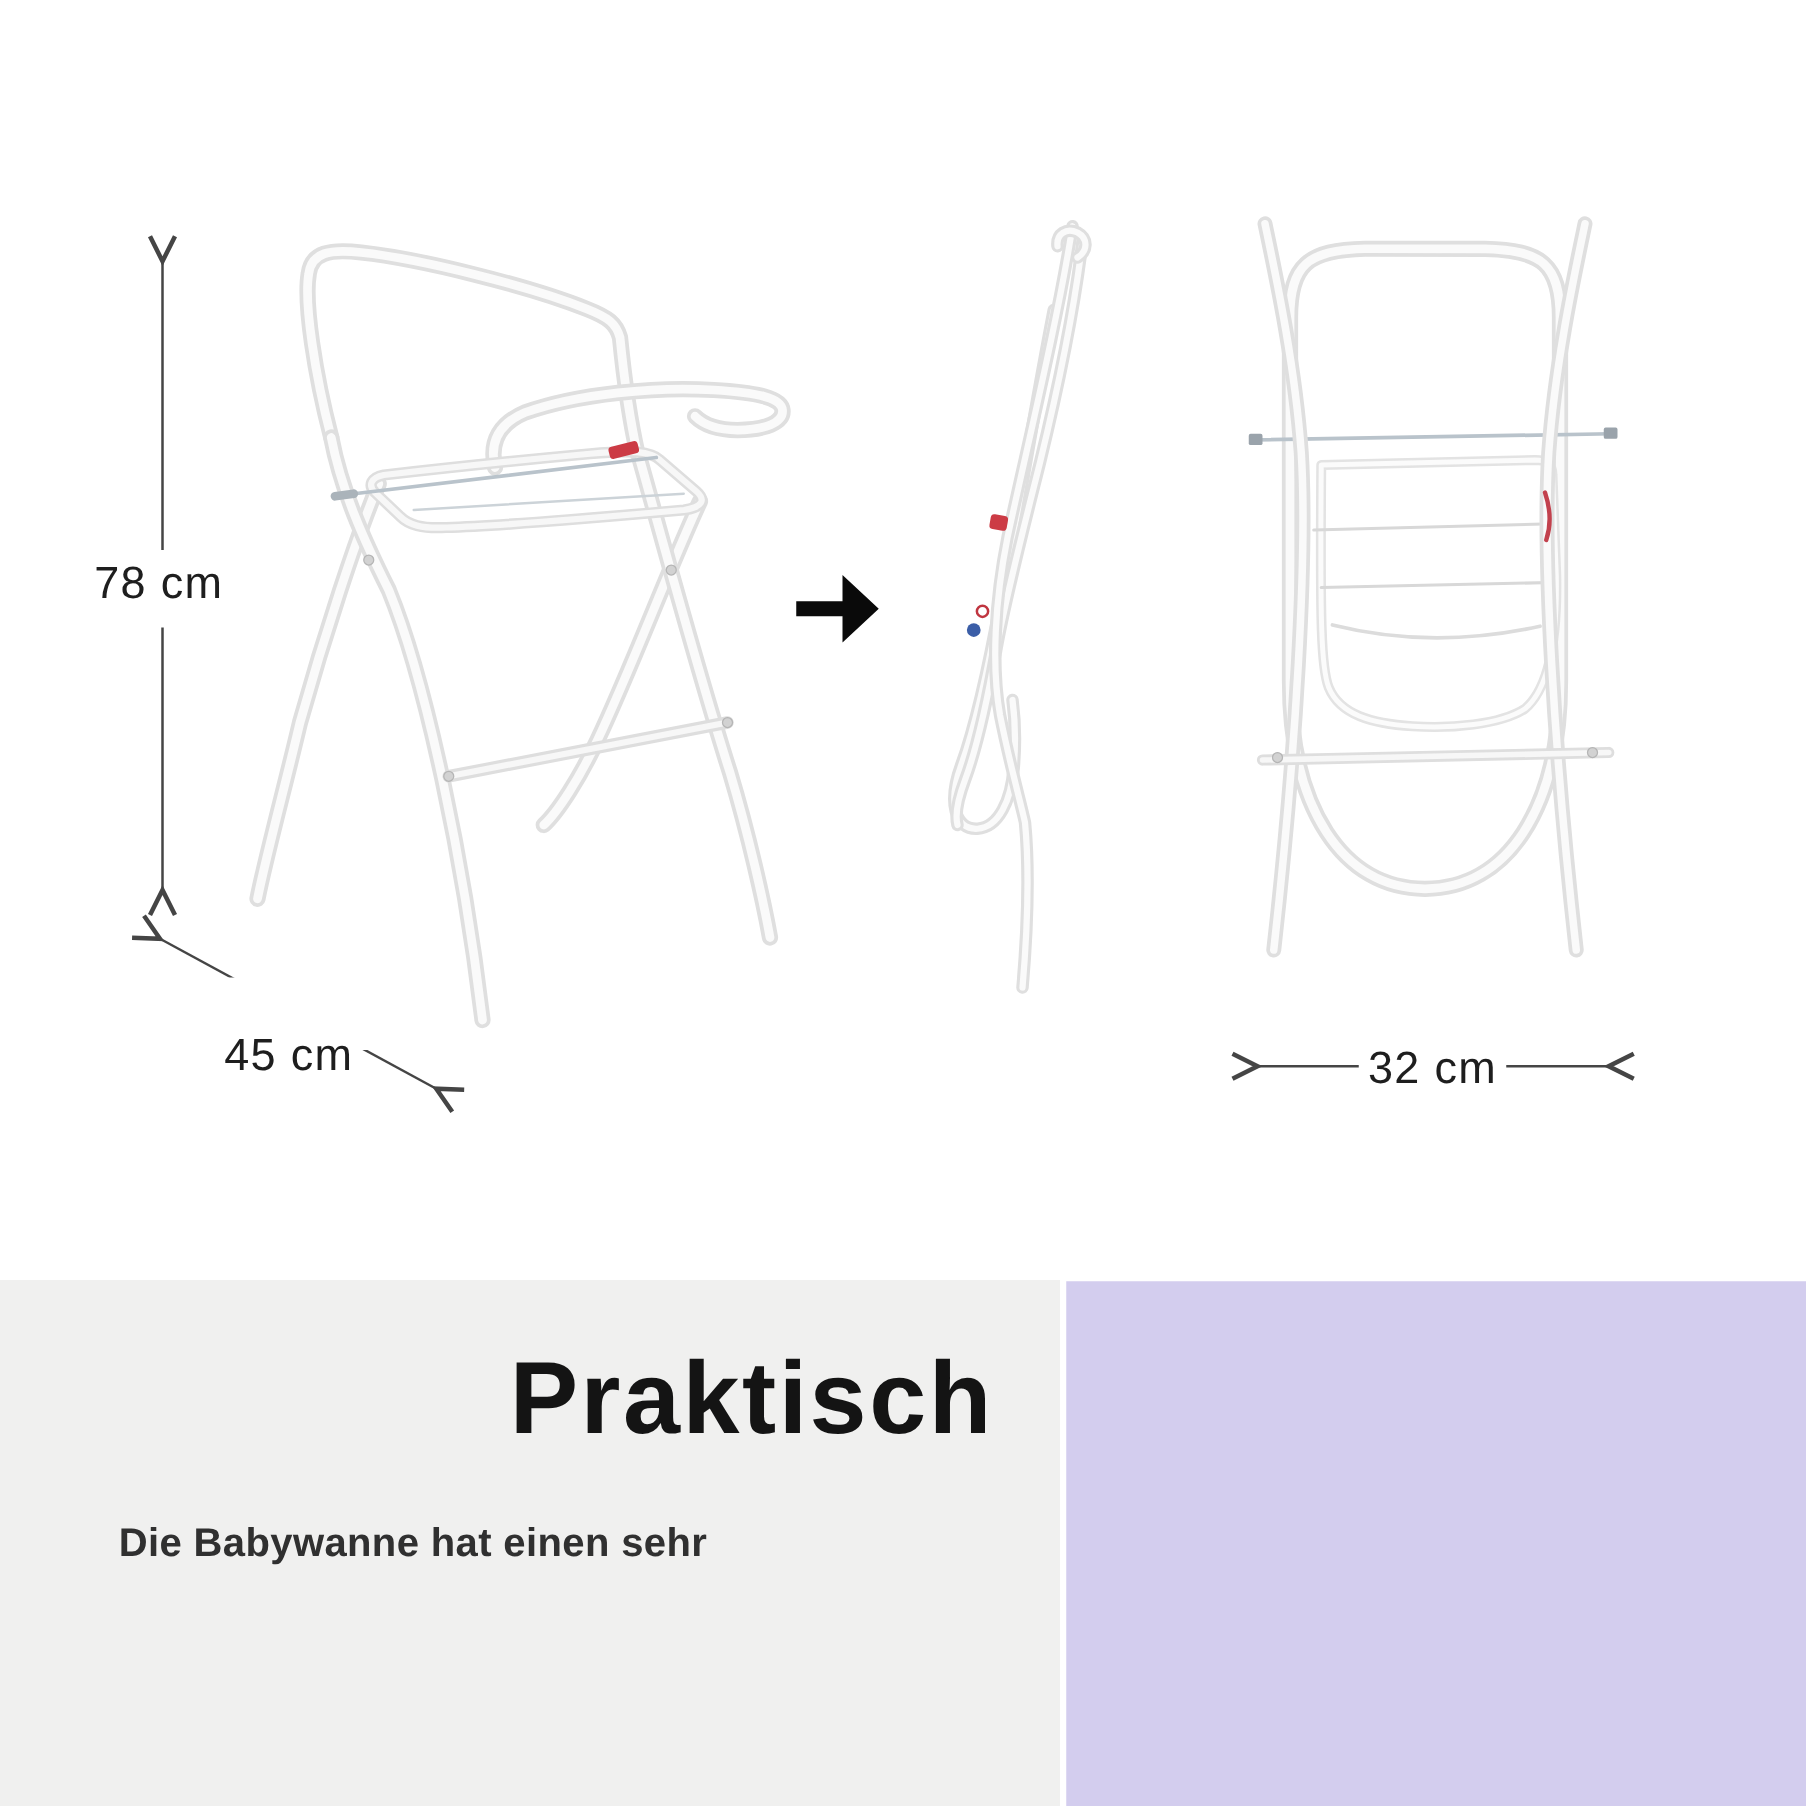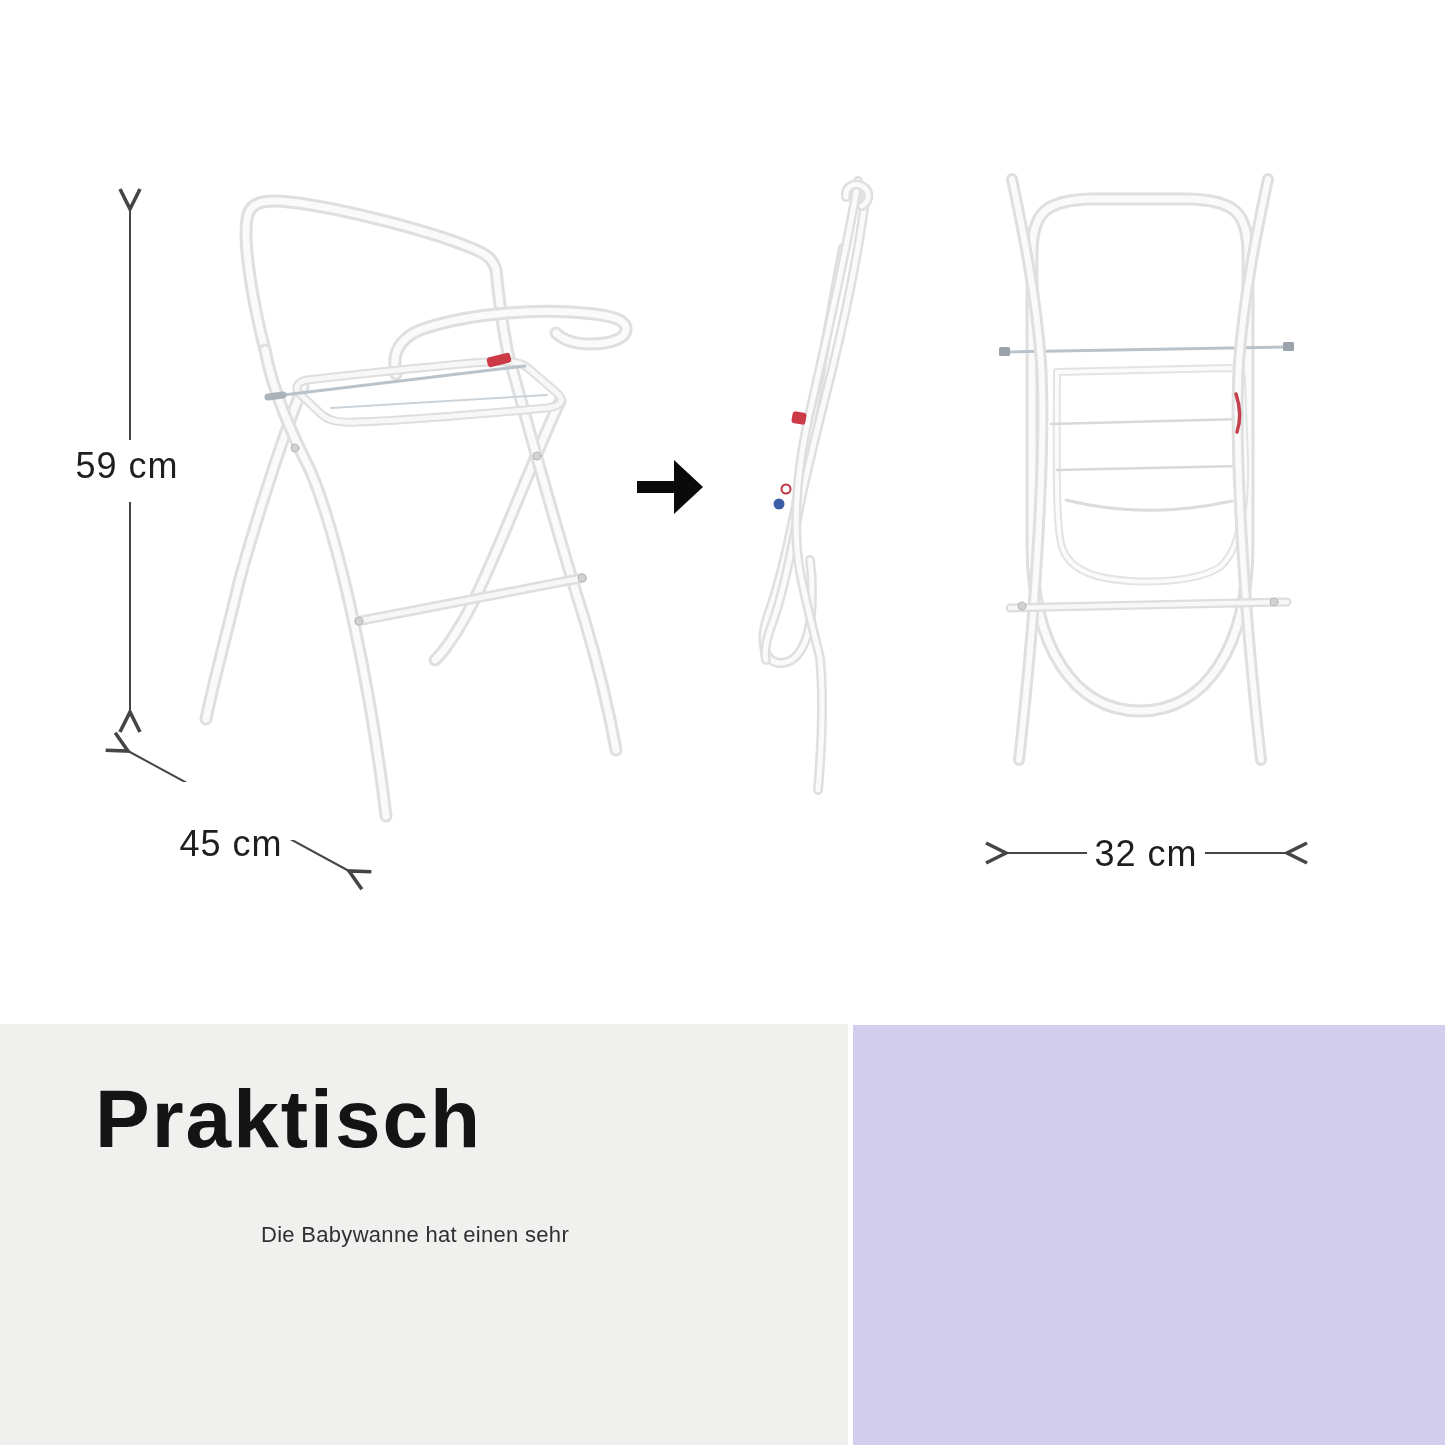--- a/index.html
+++ b/index.html
@@ -20,26 +20,26 @@
     background:#f0f0ef;
   }
   .panel-lavender{
     left:853px;top:1025px;width:592px;height:420px;
     background:#d3cdee;
   }
   .info-heading{
     left:95px;top:1072px;width:700px;
     font-size:82px;line-height:1.15;font-weight:700;color:#141414;
     letter-spacing:2px;
+    text-align:right;
   }
   .info-body{
     left:95px;top:1215px;width:640px;
-    font-size:22px;line-height:39.5px;font-weight:400;color:#303030;
+    font-size:32px;line-height:39.5px;font-weight:700;color:#303030;
     letter-spacing:0.3px;
-    text-align:center;
   }
   .info-body div{white-space:nowrap;}
 </style>
 </head>
 <body>
 
 <div class="abs panel-gray"></div>
 <div class="abs panel-lavender"></div>
 
 <svg id="art" width="1445" height="1445" viewBox="0 0 1445 1445">
@@ -141,20 +141,20 @@
   <g>
     <path d="M130,209 L130,712" fill="none" stroke="#454545" stroke-width="2" marker-start="url(#arw)" marker-end="url(#arw)"></path>
     <rect x="98" y="440" width="64" height="62" fill="#ffffff" stroke="none"></rect>
     <path d="M128,751 L349,871" fill="none" stroke="#454545" stroke-width="2" marker-start="url(#arw)" marker-end="url(#arw)"></path>
     <rect x="178" y="782" width="120" height="58" fill="#ffffff" stroke="none"></rect>
     <path d="M1006,853 L1287,853" fill="none" stroke="#454545" stroke-width="2" marker-start="url(#arw)" marker-end="url(#arw)"></path>
     <rect x="1087" y="830" width="118" height="46" fill="#ffffff" stroke="none"></rect>
   </g>
 </svg>
 
-<div class="dim-label" style="left:52px;top:446px;width:150px;">59 cm</div>
+<div class="dim-label" style="left:52px;top:446px;width:150px;">78 cm</div>
 <div class="dim-label" style="left:156px;top:792px;width:150px;margin-top:32px;">45 cm</div>
 <div class="dim-label" style="left:1071px;top:834px;width:150px;">32 cm</div>
 
 <div class="abs info-heading">Praktisch</div>
 <div class="abs info-body">
   <div>Die Babywanne hat einen sehr</div>
 </div>
 
 </body></html>

